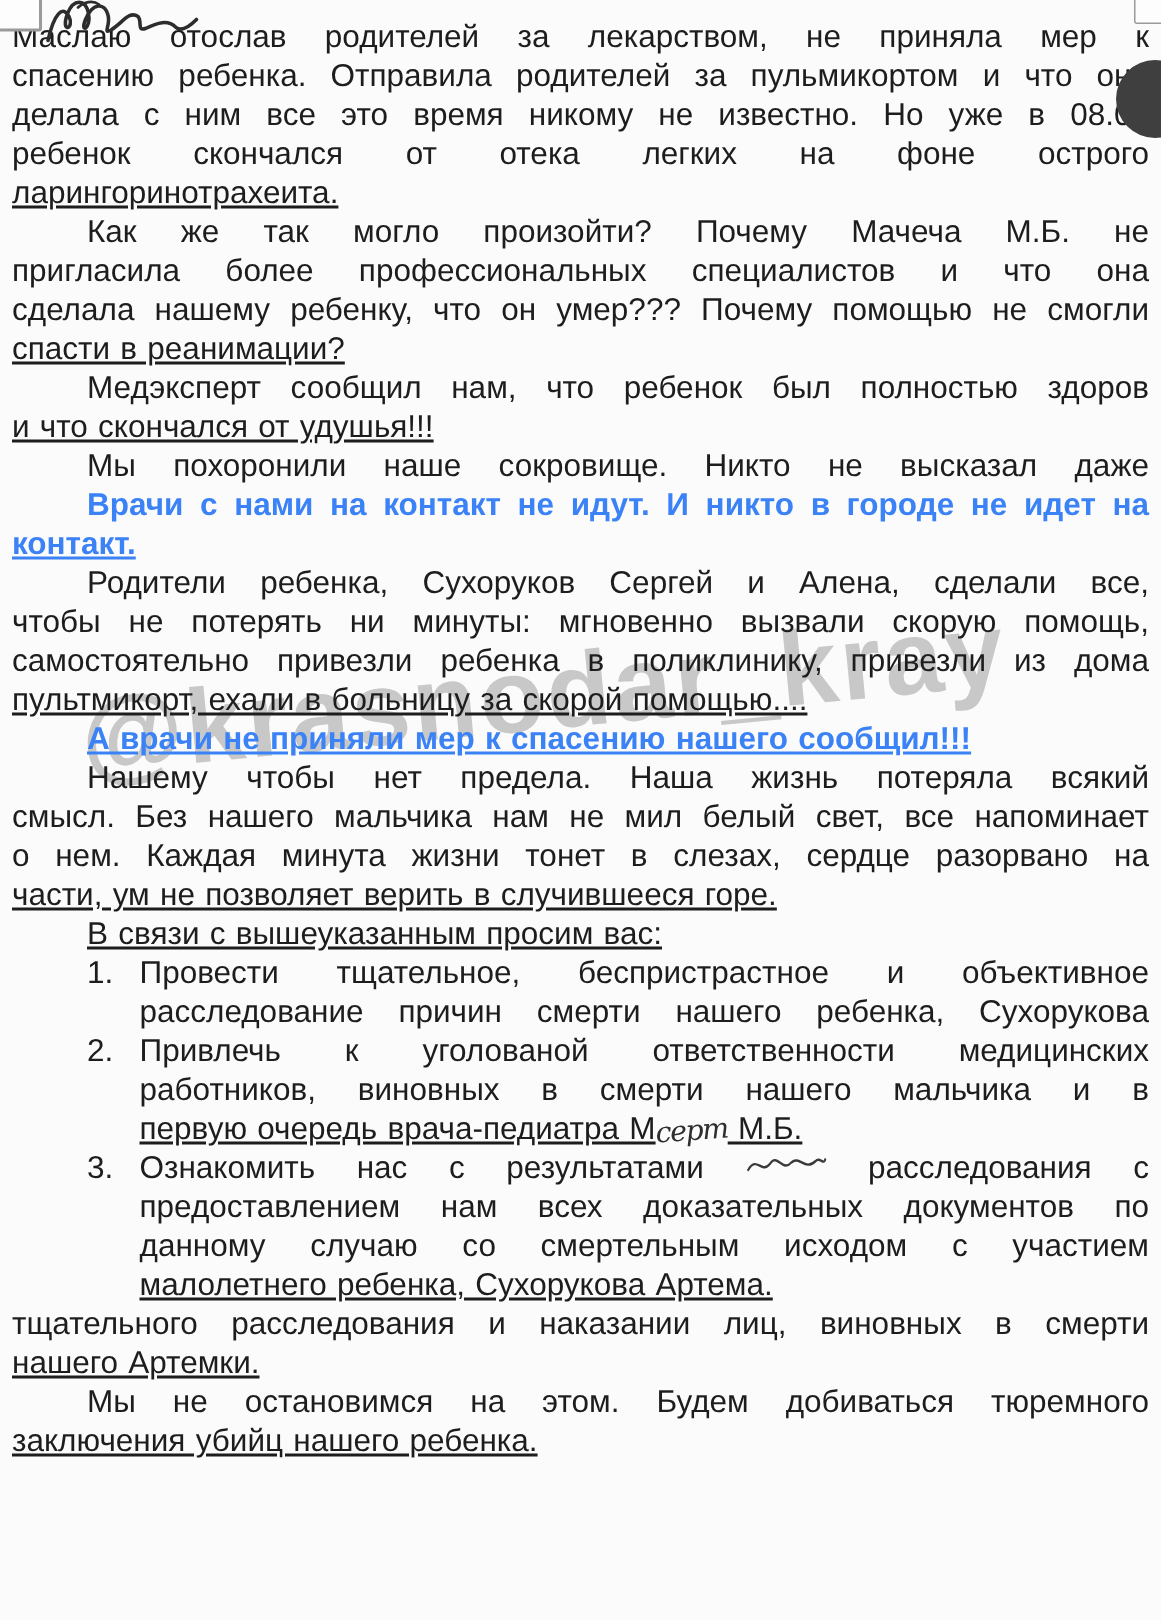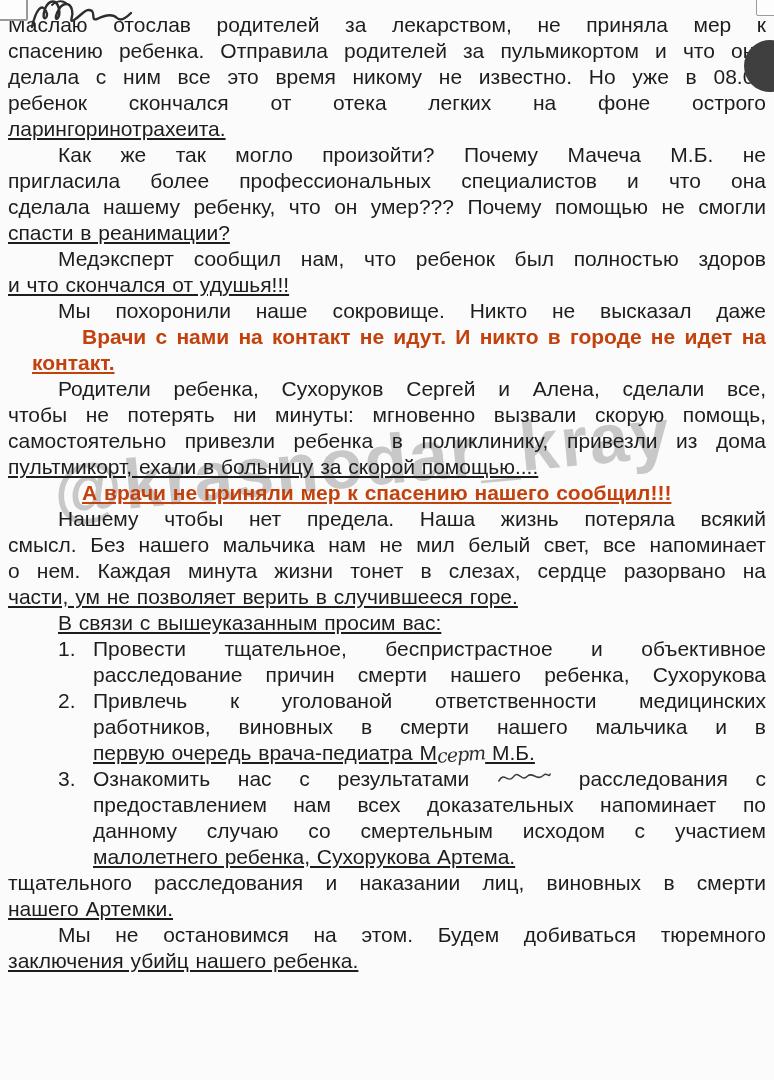--- a/index.html
+++ b/index.html
@@ -19,21 +19,21 @@
     line-height:26px;
     z-index:2;
   }
   .line{
     text-align:justify;
     text-align-last:justify;
     word-spacing:1px;
   }
   .line.last{ text-align-last:left;text-decoration:underline; }
   .line.indent{ text-indent:50px; }
-  .line.bold{ font-weight:bold; color:#c2410c;margin-left:24px; }
+  .line.bold{ font-weight:bold; color:#3b82f6; }
   .line.list-line{ margin-left:85px; position:relative; }
   .marker{ position:absolute; left:-35px; top:0; }
   
   .hw{
     font-family:"DejaVu Serif", serif;
     font-style:italic;
     font-size:19px;
     letter-spacing:-1px;
     color:#2e2e2e;
     display:inline-block;
@@ -99,21 +99,21 @@
     <div class="line last">части, ум не позволяет верить в случившееся горе.</div>
     <div class="line indent last">В связи с вышеуказанным просим вас:</div>
     <div class="line list-line"><span class="marker">1.</span>Провести тщательное, беспристрастное и объективное</div>
     <div class="line list-line">расследование причин смерти нашего ребенка, Сухорукова</div>
     <div class="line list-line"><span class="marker">2.</span>Привлечь к уголованой ответственности медицинских</div>
     <div class="line list-line">работников, виновных в смерти нашего мальчика и в</div>
     <div class="line last list-line">первую очередь врача-педиатра М<span class="hw">серт</span> М.Б.</div>
     <div class="line list-line"><span class="marker">3.</span>Ознакомить нас с результатами <span class="hw-scribble" style="width: 54px;"><svg width="100%" height="18" viewBox="0 0 60 18" preserveAspectRatio="none">
           <path d="M2,13 C8,3 12,16 18,9 C24,1 27,15 34,8 C40,3 44,14 52,7 C55,4 58,10 59,6" fill="none" stroke="#3a3a3a" stroke-width="1.6" stroke-linecap="round"></path>
         </svg></span> расследования с</div>
-    <div class="line list-line">предоставлением нам всех доказательных напоминает по</div>
+    <div class="line list-line">предоставлением нам всех доказательных документов по</div>
     <div class="line list-line">данному случаю со смертельным исходом с участием</div>
     <div class="line last list-line">малолетнего ребенка, Сухорукова Артема.</div>
     <div class="line">тщательного расследования и наказании лиц, виновных в смерти</div>
     <div class="line last">нашего Артемки.</div>
     <div class="line indent">Мы не остановимся на этом. Будем добиваться тюремного</div>
     <div class="line last">заключения убийц нашего ребенка.</div>
   </div>
 
 <svg id="top-scribble" width="112" height="38" viewBox="0 0 112 38">
   <path d="M6,30 C10,12 16,6 20,14 C24,22 14,26 19,12 C23,2 31,2 33,12 C35,22 27,26 31,16 C36,4 44,5 46,13 C48,20 42,26 48,23 C56,18 60,10 66,14 C69,17 65,24 71,22 C79,18 86,16 91,21 C95,25 101,20 105,16" fill="none" stroke="#2d2d2d" stroke-width="2.4" stroke-linecap="round"></path>

